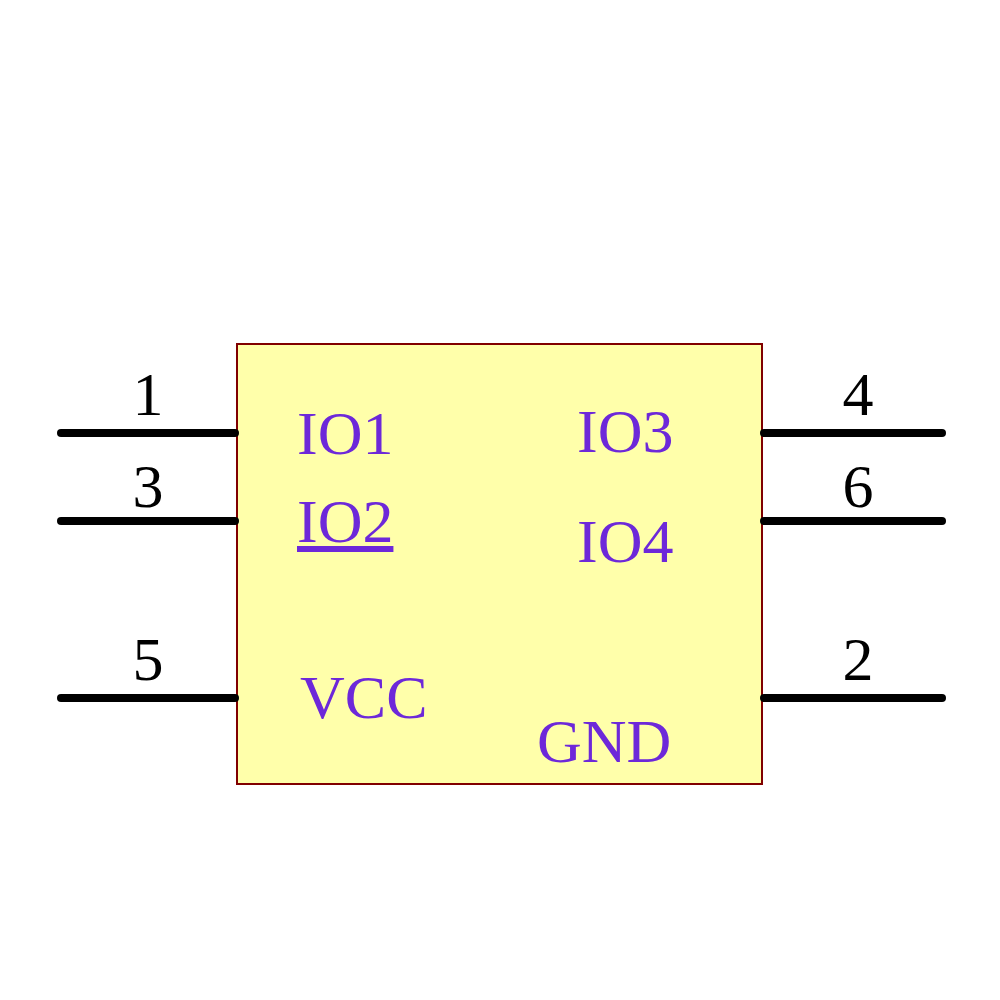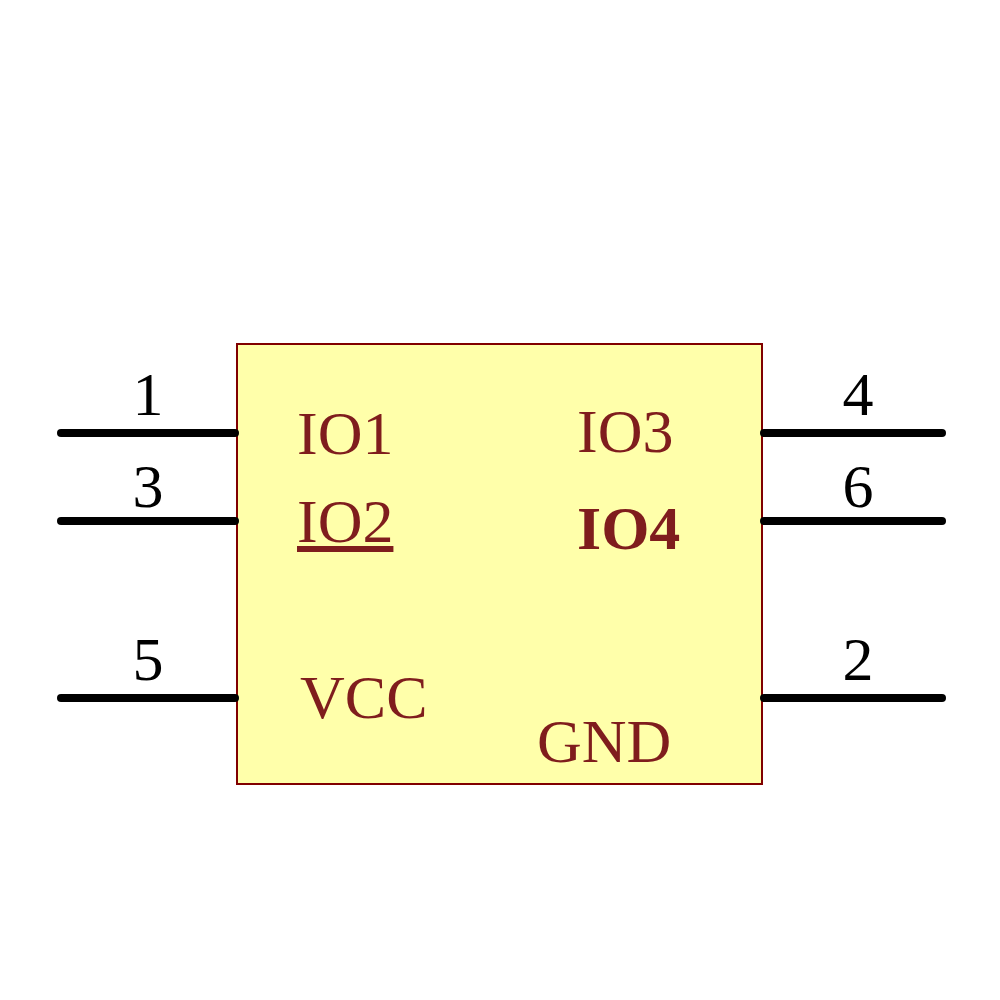--- a/index.html
+++ b/index.html
@@ -49,21 +49,21 @@
     color: #000000;
     text-align: center;
     width: 80px;
     font-family: "Liberation Serif", "DejaVu Serif", serif;
   }
   
   .port-label {
     position: absolute;
     font-size: 62px;
     line-height: 1;
-    color: #7f1d1d;
+    color: #6d28d9;
     white-space: nowrap;
     font-family: "Liberation Serif", "DejaVu Serif", serif;
   }
   .port-label.left-col  { left: 297px; }
   .port-label.right-col { left: 577px; }
   .port-label.vcc { left: 300px; }
   .port-label.gnd { left: 537px; }
 </style>
 </head>
 <body>
@@ -83,19 +83,19 @@
   <div class="pin-lead left" style="top:694px;"></div>
   <div class="pin-number" style="left:108px; top:628px;">5</div>
   <div class="port-label vcc" style="top:666px;">VCC</div>
 
   <div class="pin-lead right" style="top:429px;"></div>
   <div class="pin-number" style="left:818px; top:363px;">4</div>
   <div class="port-label right-col" style="top:400px;">IO3</div>
 
   <div class="pin-lead right" style="top:517px;"></div>
   <div class="pin-number" style="left:818px; top:455px;">6</div>
-  <div class="port-label right-col" style="top:497px;font-weight:bold;">IO4</div>
+  <div class="port-label right-col" style="top:510px;">IO4</div>
 
   <div class="pin-lead right" style="top:694px;"></div>
   <div class="pin-number" style="left:818px; top:628px;">2</div>
   <div class="port-label gnd" style="top:666px;margin-top:44px;">GND</div>
 
 </div>
 
 </body></html>

